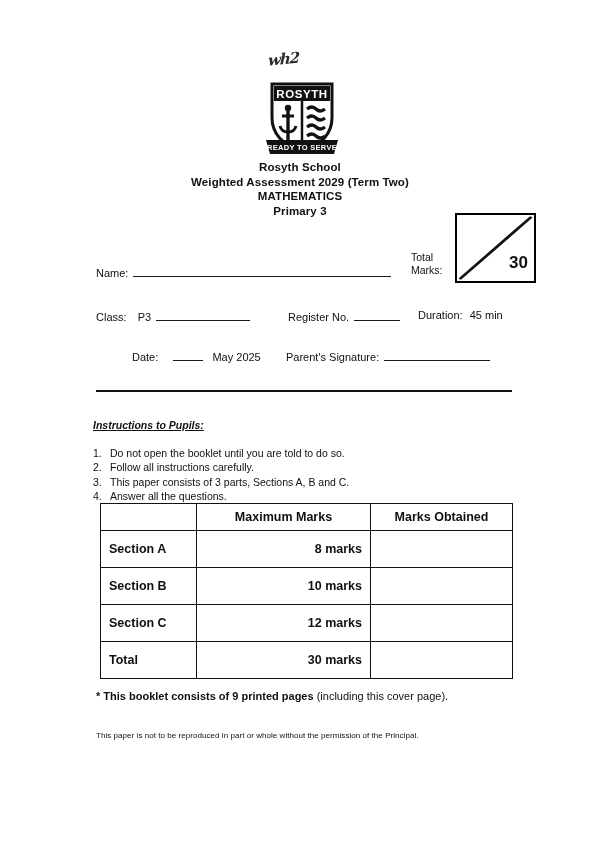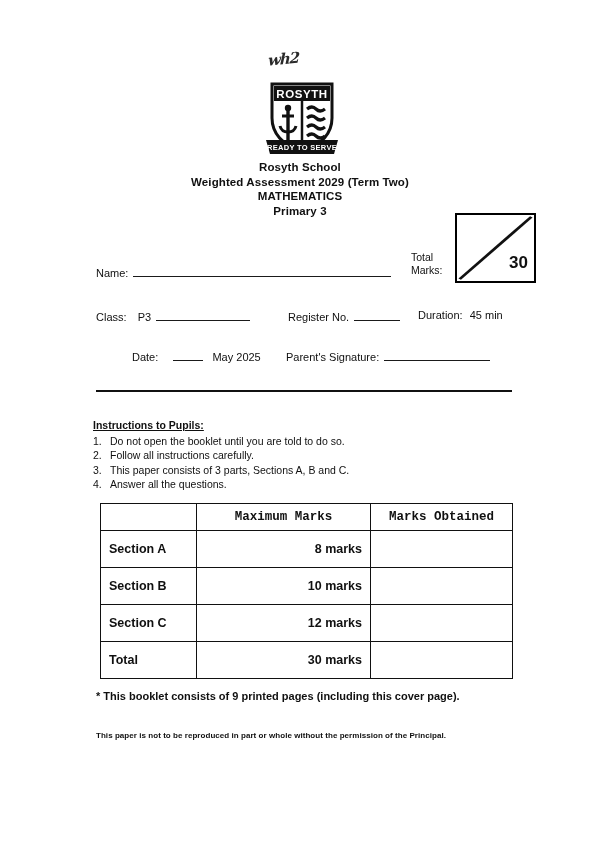--- a/index.html
+++ b/index.html
@@ -131,21 +131,22 @@
     position: absolute;
     left: 93px;
     top: 418px;
     width: 420px;
     font-size: 10.5px;
     line-height: 14.6px;
   }
   .instructions .heading {
     font-weight: 700;
     text-decoration: underline;
-    margin-bottom: 1px;
+    margin-bottom: 13px;
+    font-style: italic;
   }
   .instructions ol {
     margin: 0;
     padding: 0;
     list-style: none;
   }
   .instructions li {
     display: flex;
     align-items: baseline;
   }
@@ -169,46 +170,45 @@
   .marks-table td, .marks-table th {
     border: 1.6px solid #111;
     height: 36px;
     padding: 0 8px;
     font-size: 12.5px;
     font-weight: 700;
     vertical-align: middle;
   }
   .marks-table th {
     height: 26px;
-    font-family: Liberation Mono, monospace;
   }
   .col-section { width: 96px; }
   .col-max     { width: 174px; }
   .col-obt     { width: 142px; }
   .cell-section { text-align: left; }
   .cell-max     { text-align: right; }
   .cell-obt     { text-align: center; }
   .hdr-blank { border-top: none; border-left: none; }
 
   
   .footnote {
     position: absolute;
     left: 96px;
     top: 690px;
     font-size: 11px;
     font-weight: 700;
   }
-  .footnote .light { font-weight: 700; }
+  .footnote .light { font-weight: 400; }
 
   .copyright {
     position: absolute;
     left: 96px;
     top: 731px;
     font-size: 8px;
-    font-weight: 700;
+    font-weight: 400;
     letter-spacing: 0.05px;
   }
 </style>
 </head>
 <body>
 
 <div class="page">
 
   <div class="handwriting">wh2</div>
 

